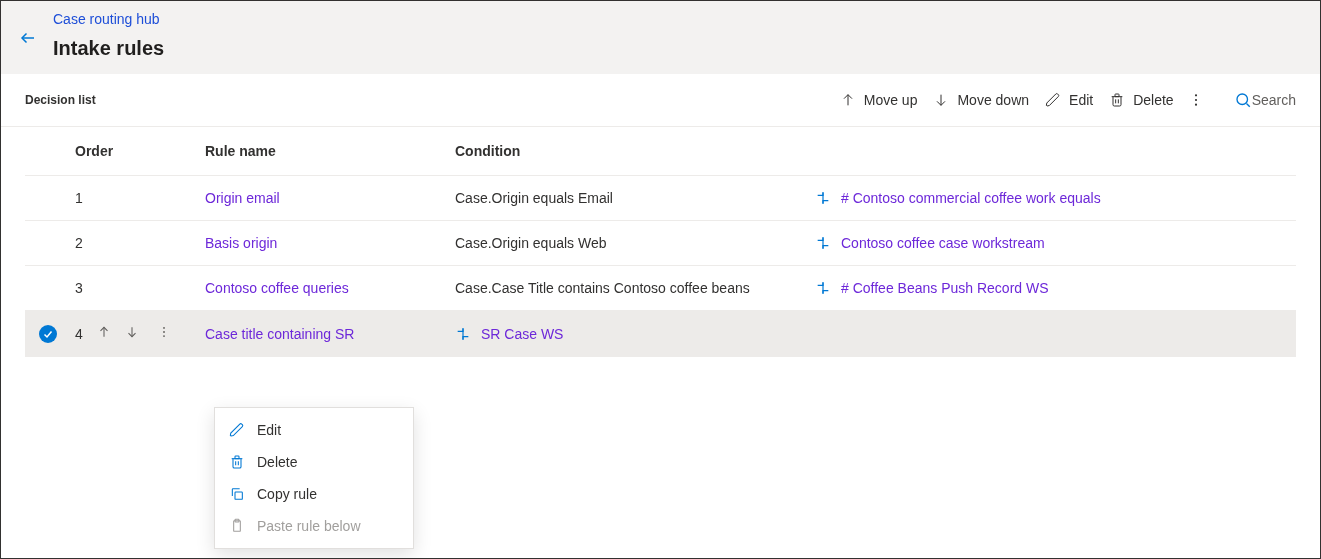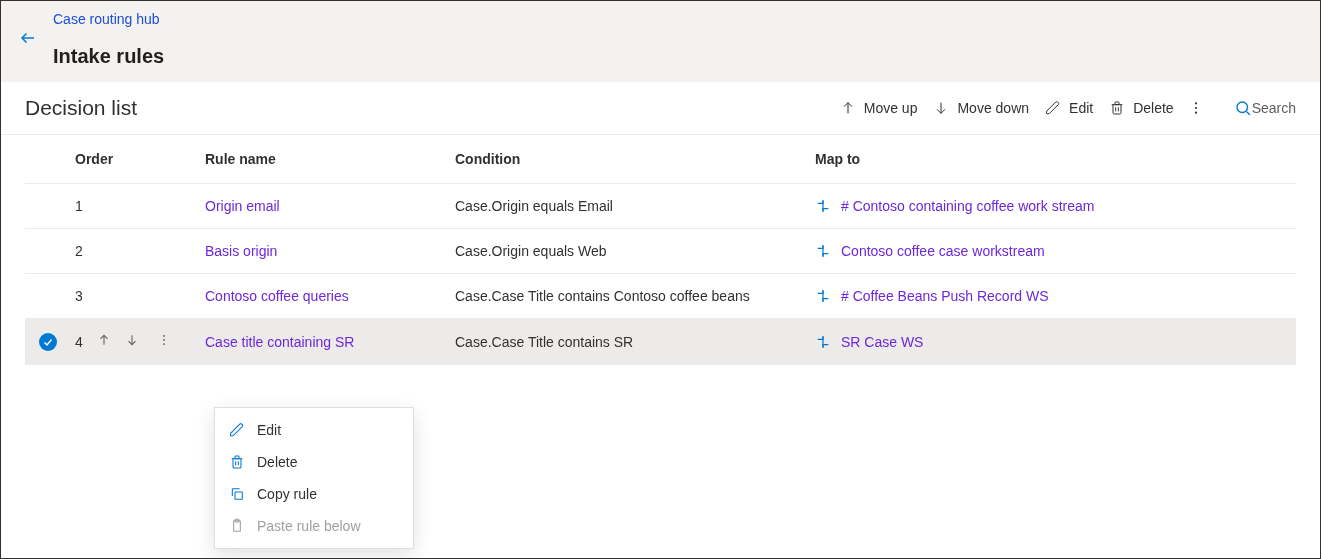--- a/index.html
+++ b/index.html
@@ -4,25 +4,25 @@
 <style>
   * { box-sizing: border-box; }
   html, body { margin: 0; padding: 0; font-family: "Segoe UI", "Segoe UI Web", Arial, sans-serif; font-size: 14px; color: #323130; background: #fff; }
   .frame { width: 1321px; height: 559px; border: 1px solid #323130; background: #fff; overflow: hidden; position: relative; }
 
   
   .header { background: #f3f2f1; padding: 10px 18px 14px 18px; display: flex; align-items: flex-start; }
   .back-arrow { color: #0078d4; margin-top: 18px; margin-right: 16px; cursor: pointer; }
   .header-titles { display: flex; flex-direction: column; }
   .breadcrumb { font-size: 14px; color: #1d4ed8; }
-  .page-title { font-size: 20px; font-weight: 600; color: #201f1e; margin-top: 18px; text-align: right; }
+  .page-title { font-size: 20px; font-weight: 600; color: #201f1e; margin-top: 10px; text-align: right; }
 
   
   .toolbar { display: flex; align-items: center; padding: 14px 24px 14px 24px; border-bottom: 1px solid #edebe9; }
-  .section-title { font-size: 21px; font-weight: 400; color: #323130; }
+  .section-title { font-size: 12px; font-weight: 700; color: #323130; }
   .spacer { flex: 1; }
   .cmd { display: inline-flex; align-items: flex-start; gap: 8px; color: #323130; padding: 4px 8px; cursor: pointer; font-size: 14px; }
   .cmd svg { color: #323130; }
   .vdots { padding: 4px 6px; cursor: pointer; }
   .srch { display: inline-flex; align-items: center; margin-left: 24px; color: #605e5c; cursor: pointer; }
   .srch svg { color: #0078d4; }
 
   
   .table { padding: 0 24px; }
   .thead { display: flex; align-items: flex-end; padding: 16px 0 16px 50px; border-bottom: 1px solid #edebe9; font-weight: 600; color: #323130; }
@@ -132,34 +132,33 @@
         </svg>
       <span>Search</span>
     </div>
   </div>
 
   <div class="table">
     <div class="thead">
       <div class="col-order">Order</div>
       <div class="col-rule">Rule name</div>
       <div class="col-cond">Condition</div>
-      <div class="col-map">Map to</div>
     </div>
 
     <div class="row">
       <div class="col-order"><span class="ord-num">1</span></div>
       <div class="col-rule"><span class="link">Origin email</span></div>
       <div class="col-cond"><span>Case.Origin equals Email</span></div>
       <div class="col-map map-cell">
         <svg class="map-ic" width="16" height="16" viewBox="0 0 24 24" fill="none" stroke="currentColor" stroke-width="1.8">
             <line x1="12" y1="3" x2="12" y2="21"></line>
             <polyline points="4 8 12 8 12 4"></polyline>
             <polyline points="20 16 12 16 12 20"></polyline>
           </svg>
-        <span class="link"># Contoso containing coffee work stream</span>
+        <span class="link"># Contoso commercial coffee work equals</span>
       </div>
     </div>
 
     <div class="row">
       <div class="col-order"><span class="ord-num">2</span></div>
       <div class="col-rule"><span class="link">Basis origin</span></div>
       <div class="col-cond"><span>Case.Origin equals Web</span></div>
       <div class="col-map map-cell">
         <svg class="map-ic" width="16" height="16" viewBox="0 0 24 24" fill="none" stroke="currentColor" stroke-width="1.8">
             <line x1="12" y1="3" x2="12" y2="21"></line>
@@ -208,21 +207,20 @@
         </span>
         <span class="row-dots">
           <svg width="14" height="14" viewBox="0 0 24 24" fill="currentColor">
               <circle cx="12" cy="5" r="1.6"></circle>
               <circle cx="12" cy="12" r="1.6"></circle>
               <circle cx="12" cy="19" r="1.6"></circle>
             </svg>
         </span>
       </div>
       <div class="col-rule"><span class="link">Case title containing SR</span></div>
-      <div class="col-cond"><span>Case.Case Title contains SR</span></div>
       <div class="col-map map-cell">
         <svg class="map-ic" width="16" height="16" viewBox="0 0 24 24" fill="none" stroke="currentColor" stroke-width="1.8">
             <line x1="12" y1="3" x2="12" y2="21"></line>
             <polyline points="4 8 12 8 12 4"></polyline>
             <polyline points="20 16 12 16 12 20"></polyline>
           </svg>
         <span class="link">SR Case WS</span>
       </div>
     </div>
   </div>

